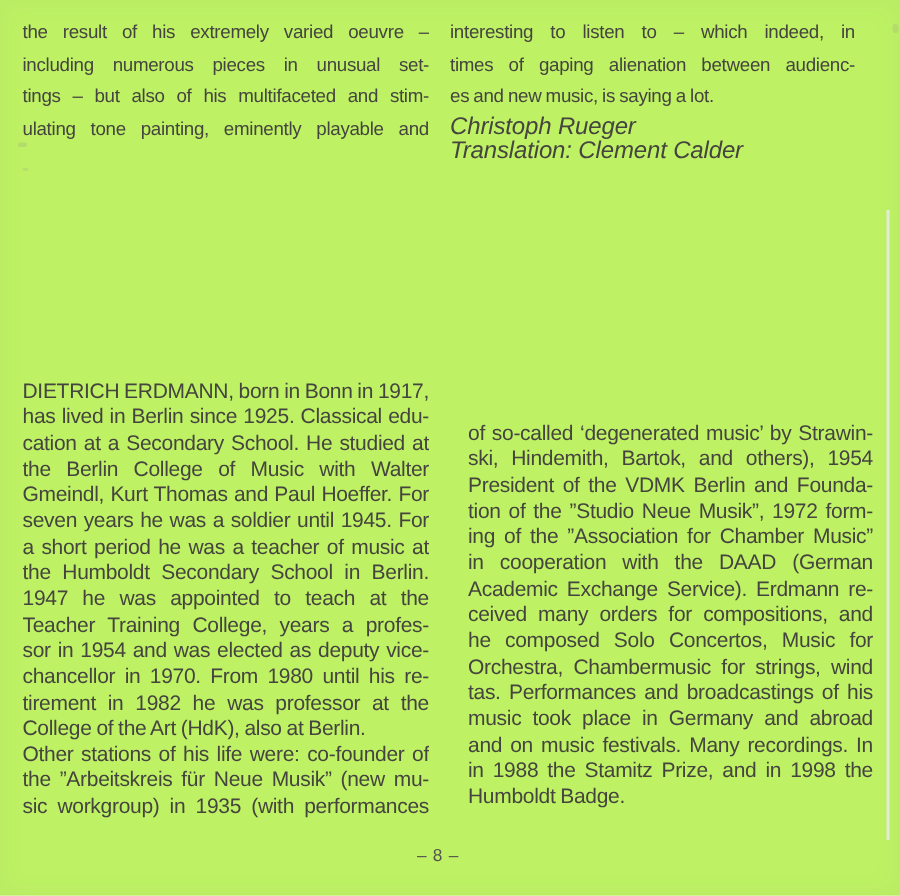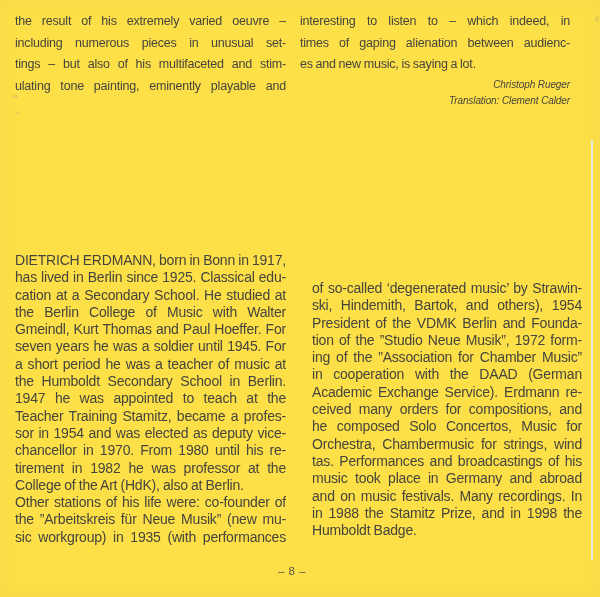--- a/index.html
+++ b/index.html
@@ -4,43 +4,43 @@
 <style>
   html,body{margin:0;padding:0;}
   body{
     width:600px;height:597px;
     background:#fbfaf6;
     font-family:"Liberation Sans", sans-serif;
     color:#45443f;
     position:relative;
     overflow:hidden;
   }
-  .page{position:absolute;inset:0;background:#fde047;
+  .page{position:absolute;inset:0;background:#bef264;
     box-shadow:inset 0 0 18px rgba(120,120,110,0.07);}
   .col{position:absolute;}
   .line{
     text-align:justify;
     text-align-last:justify;
     overflow:hidden;
     white-space:normal;
     letter-spacing:-0.2px;
     word-spacing:-0.5px;
   }
   .line.short{text-align-last:left;}
   .intro .line{font-size:12.5px;line-height:21.6px;height:21.6px;}
   .bio .line{font-size:14px;line-height:17.3px;height:17.3px;}
   .intro-left{left:15px;top:11px;width:271px;}
   .intro-right{left:300px;top:11px;width:270px;}
   .bio-left{left:15px;top:252px;width:271px;}
   .bio-right{left:312px;top:268px;width:270px;margin-top:12px;}
   .sig{margin-top:1px;}
   .sigline{
-    text-align:right;
+    text-align:left;
     font-style:italic;
-    font-size:10px;
+    font-size:16px;
     line-height:15.8px;height:15.8px;
     letter-spacing:-0.1px;
   }
   .footer{
     position:absolute;left:0;right:0;top:565px;
     text-align:center;
     font-size:11.5px;color:#55544f;
     letter-spacing:0.5px;
     transform:translateX(-8px);
   }
@@ -79,21 +79,21 @@
   <div class="col bio bio-left">
     <div class="line">DIETRICH ERDMANN, born in Bonn in 1917,</div>
     <div class="line">has lived in Berlin since 1925. Classical edu-</div>
     <div class="line">cation at a Secondary School. He studied at</div>
     <div class="line">the Berlin College of Music with Walter</div>
     <div class="line">Gmeindl, Kurt Thomas and Paul Hoeffer. For</div>
     <div class="line">seven years he was a soldier until 1945. For</div>
     <div class="line">a short period he was a teacher of music at</div>
     <div class="line">the Humboldt Secondary School in Berlin.</div>
     <div class="line">1947 he was appointed to teach at the</div>
-    <div class="line">Teacher Training Stamitz, became a profes-</div>
+    <div class="line">Teacher Training College, years a profes-</div>
     <div class="line">sor in 1954 and was elected as deputy vice-</div>
     <div class="line">chancellor in 1970. From 1980 until his re-</div>
     <div class="line">tirement in 1982 he was professor at the</div>
     <div class="line short">College of the Art (HdK), also at Berlin.</div>
     <div class="line">Other stations of his life were: co-founder of</div>
     <div class="line">the ”Arbeitskreis für Neue Musik” (new mu-</div>
     <div class="line">sic workgroup) in 1935 (with performances</div>
   </div>
 
   <div class="col bio bio-right">

